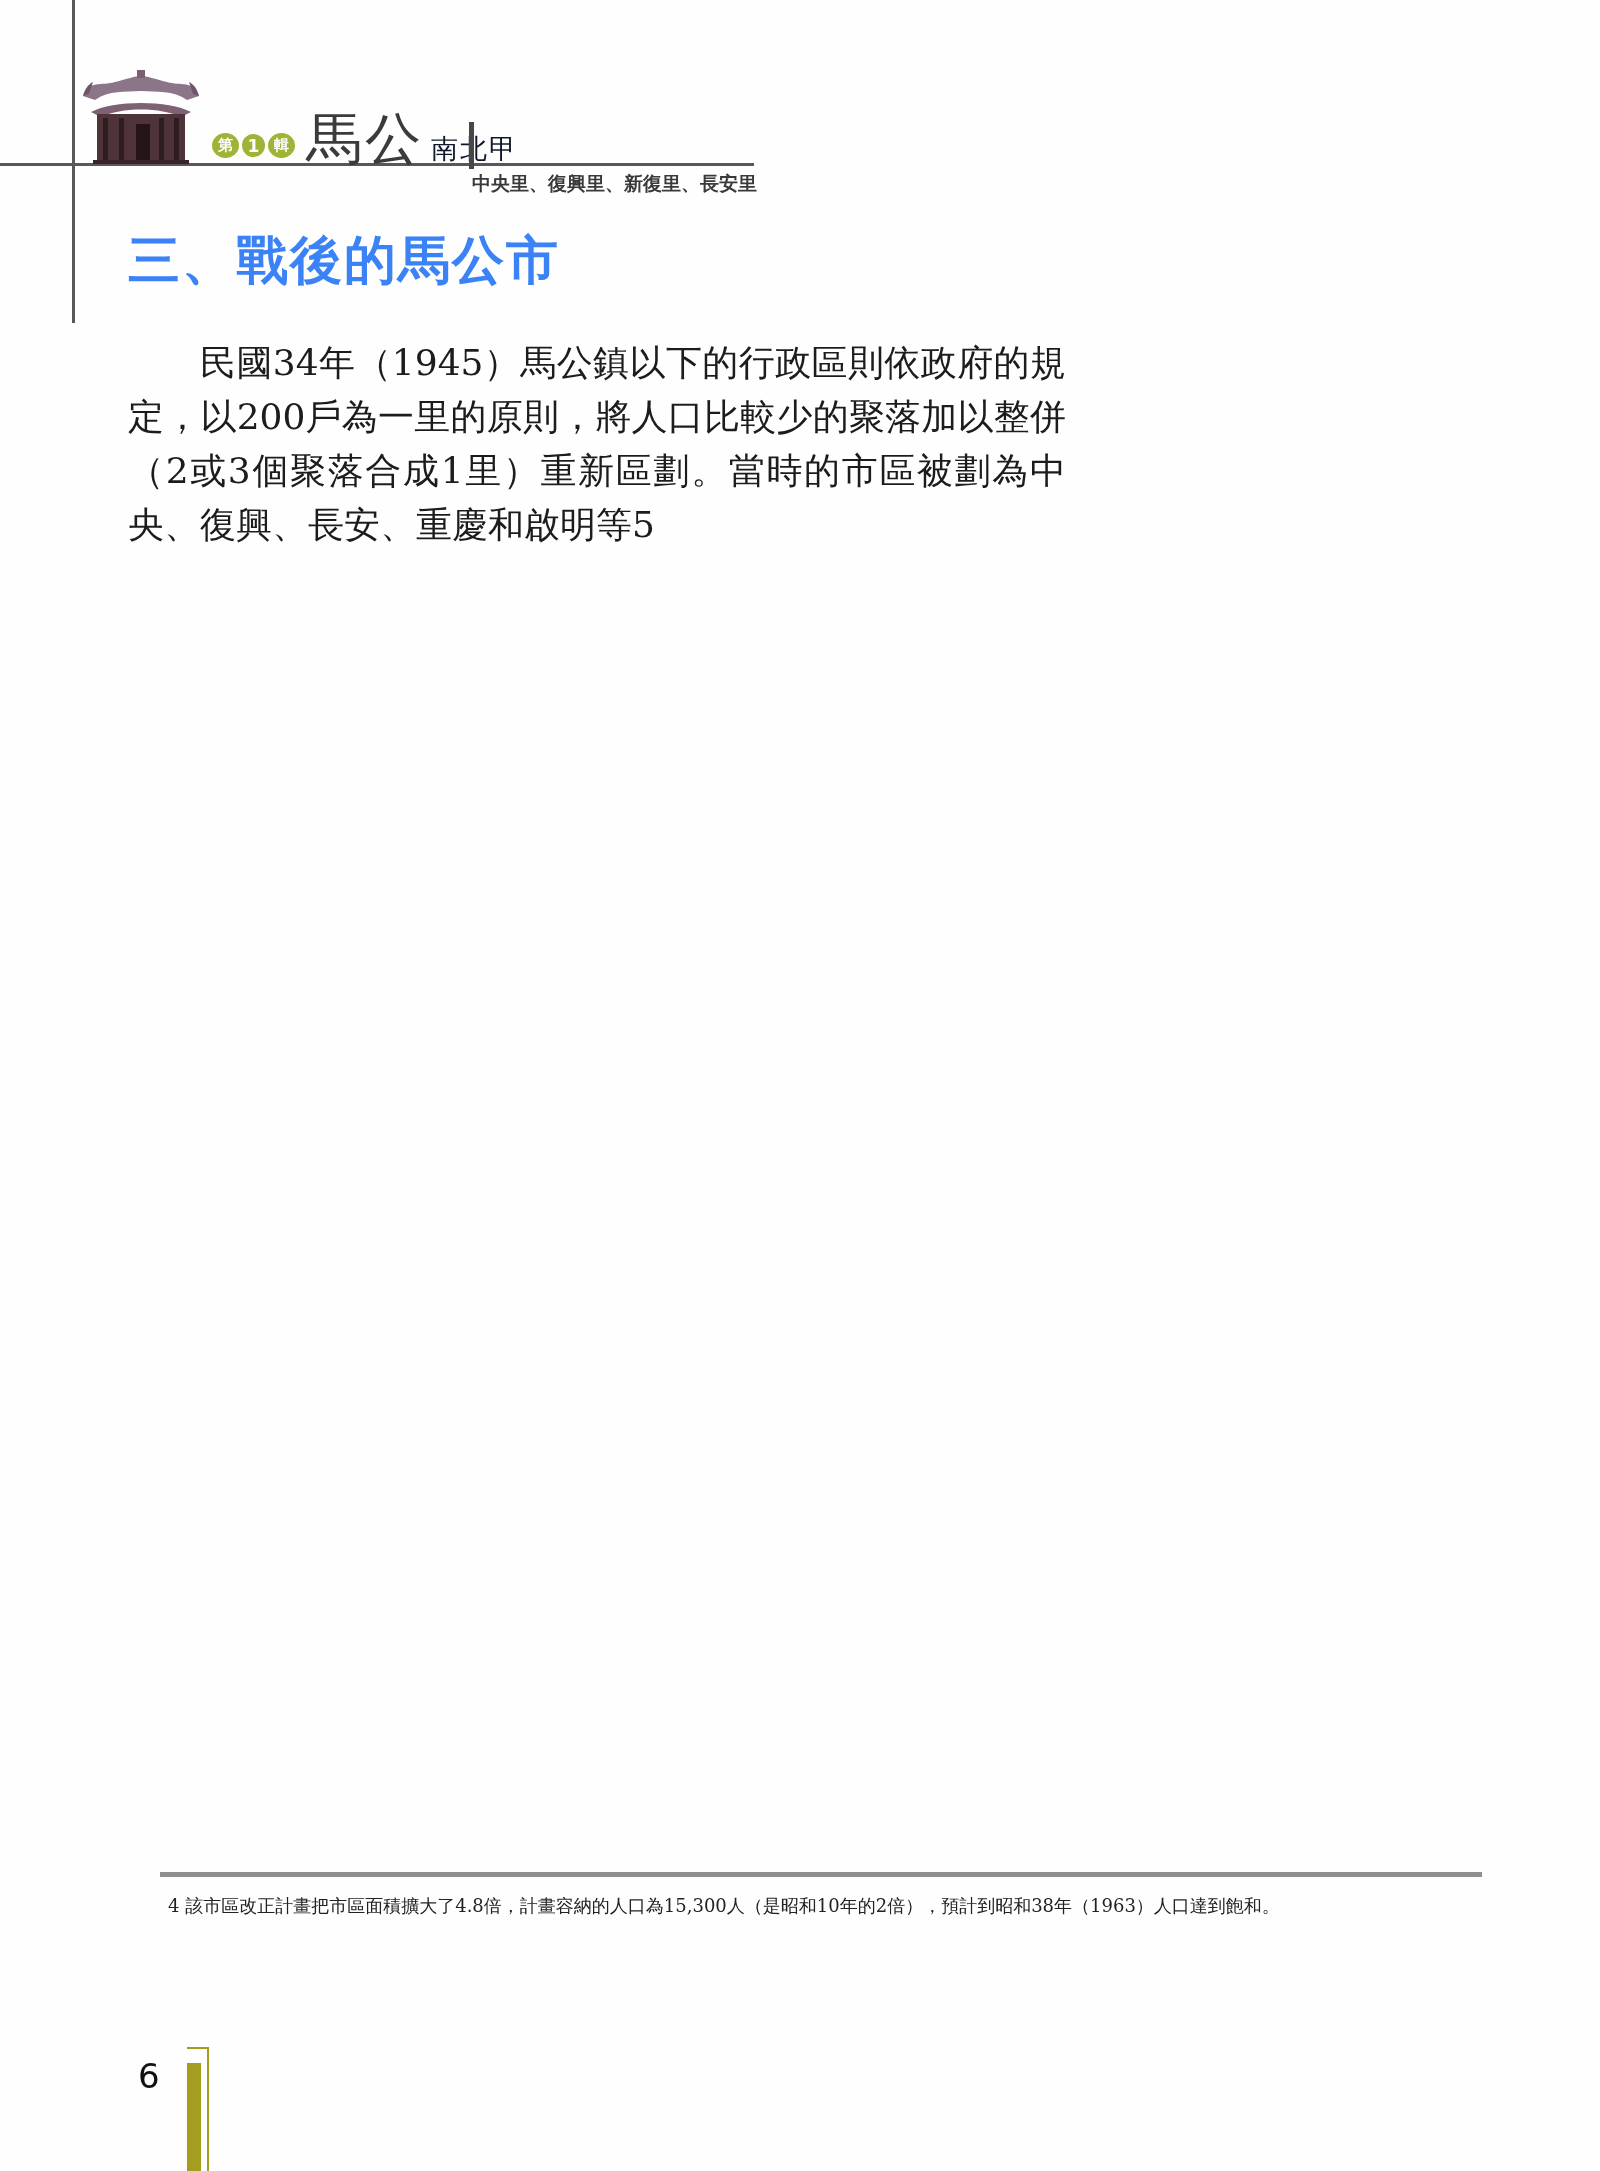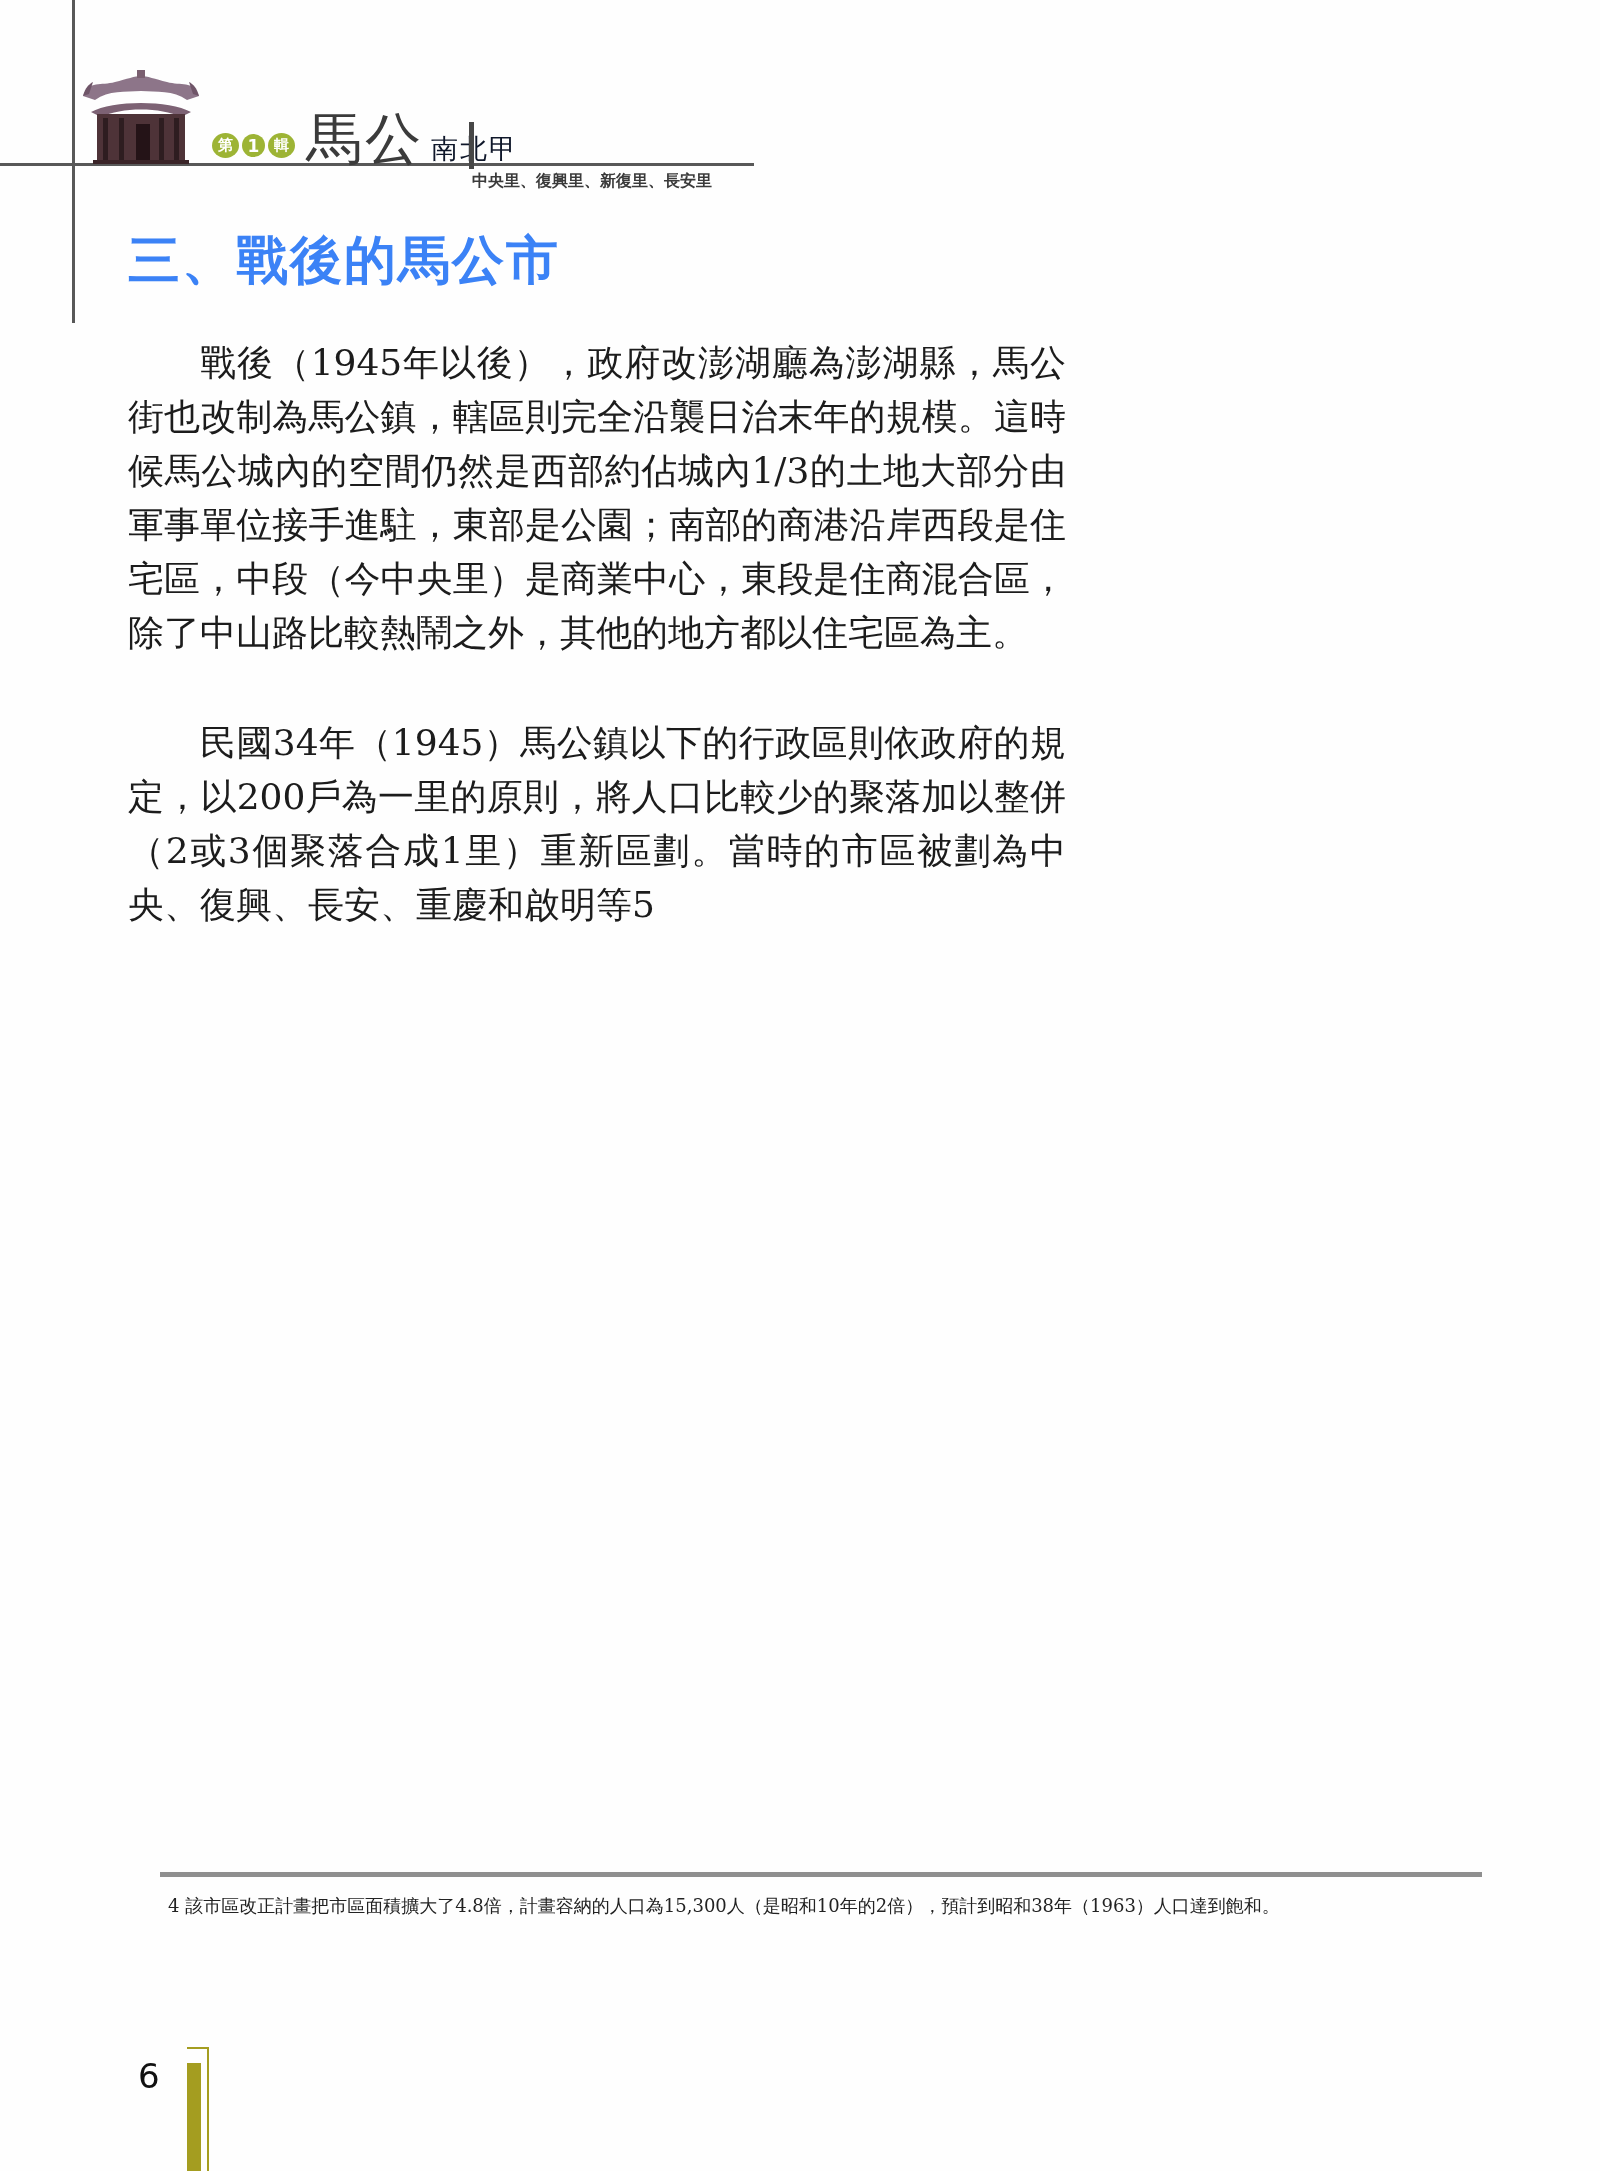--- a/index.html
+++ b/index.html
@@ -15,21 +15,21 @@
   
   .badges{position:absolute;left:212px;top:133px;display:flex;gap:3px;align-items:center;}
   .badge{display:inline-flex;align-items:center;justify-content:center;background:#9db435;color:#ffffff;}
   .badge.oval{width:27px;height:25px;border-radius:50%;font-size:15px;font-weight:bold;}
   .badge.num{width:23px;height:23px;border-radius:50%;font-size:17px;font-weight:bold;font-family:"DejaVu Sans",sans-serif;}
   
   .title-calligraphy{position:absolute;left:306px;top:102px;display:flex;align-items:baseline;white-space:nowrap;}
   .title-main{font-size:56px;font-weight:normal;color:#3b3b3b;letter-spacing:3px;}
   .title-sub{font-size:27px;font-weight:normal;color:#0f172a;margin-left:7px;letter-spacing:2px;}
   .title-bar{position:absolute;left:469px;top:122px;width:5px;height:47px;background:#474747;}
-  .subtitle{position:absolute;left:472px;top:171px;font-size:16px;font-weight:bold;color:#3a3a3a;white-space:nowrap;}
+  .subtitle{position:absolute;left:472px;top:171px;font-size:19px;font-weight:bold;color:#3a3a3a;white-space:nowrap;}
   
   .body-text{position:absolute;left:128px;top:182px;width:938px;color:#1c1c1c;text-align:justify;}
   .para{font-size:36px;line-height:54px;margin:0 0 56px 0;text-indent:2em;}
   .para.first{text-indent:0;}
   .noteref{font-size:22px;line-height:0;vertical-align:10px;}
   .section-heading{font-size:52px;color:#3b82f6;font-weight:bold;margin:44px 0 40px 0;letter-spacing:2px;text-indent:0;}
   
   .foot-divider{position:absolute;left:160px;top:1872px;width:1322px;height:5px;background:#8f8f8f;}
   .footnote{
     position:absolute;left:168px;top:1886px;width:1316px;
@@ -77,21 +77,20 @@
     <span class="title-main">馬公</span>
     <span class="title-sub">南北甲</span>
   </div>
 
   <div class="title-bar"></div>
 
   <div class="subtitle">中央里、復興里、新復里、長安里</div>
 
   <div class="body-text">
     <h2 class="section-heading">三、戰後的馬公市</h2>
-    <p class="para">戰後（1945年以後），政府改澎湖廳為澎湖縣，馬公街也改制為馬公鎮，轄區則完全沿襲日治末年的規模。這時候馬公城內的空間仍然是西部約佔城內1/3的土地大部分由軍事單位接手進駐，東部是公園；南部的商港沿岸西段是住宅區，中段（今中央里）是商業中心，東段是住商混合區，除了中山路比較熱鬧之外，其他的地方都以住宅區為主。</p>
     <p class="para">民國34年（1945）馬公鎮以下的行政區則依政府的規定，以200戶為一里的原則，將人口比較少的聚落加以整併（2或3個聚落合成1里）重新區劃。當時的市區被劃為中央、復興、長安、重慶和啟明等5</p>
   </div>
 
   <div class="foot-divider"></div>
 
   <div class="footnote">
     <span>4</span>
     <span>該市區改正計畫把市區面積擴大了4.8倍，計畫容納的人口為15,300人（是昭和10年的2倍），預計到昭和38年（1963）人口達到飽和。</span>
   </div>
 

